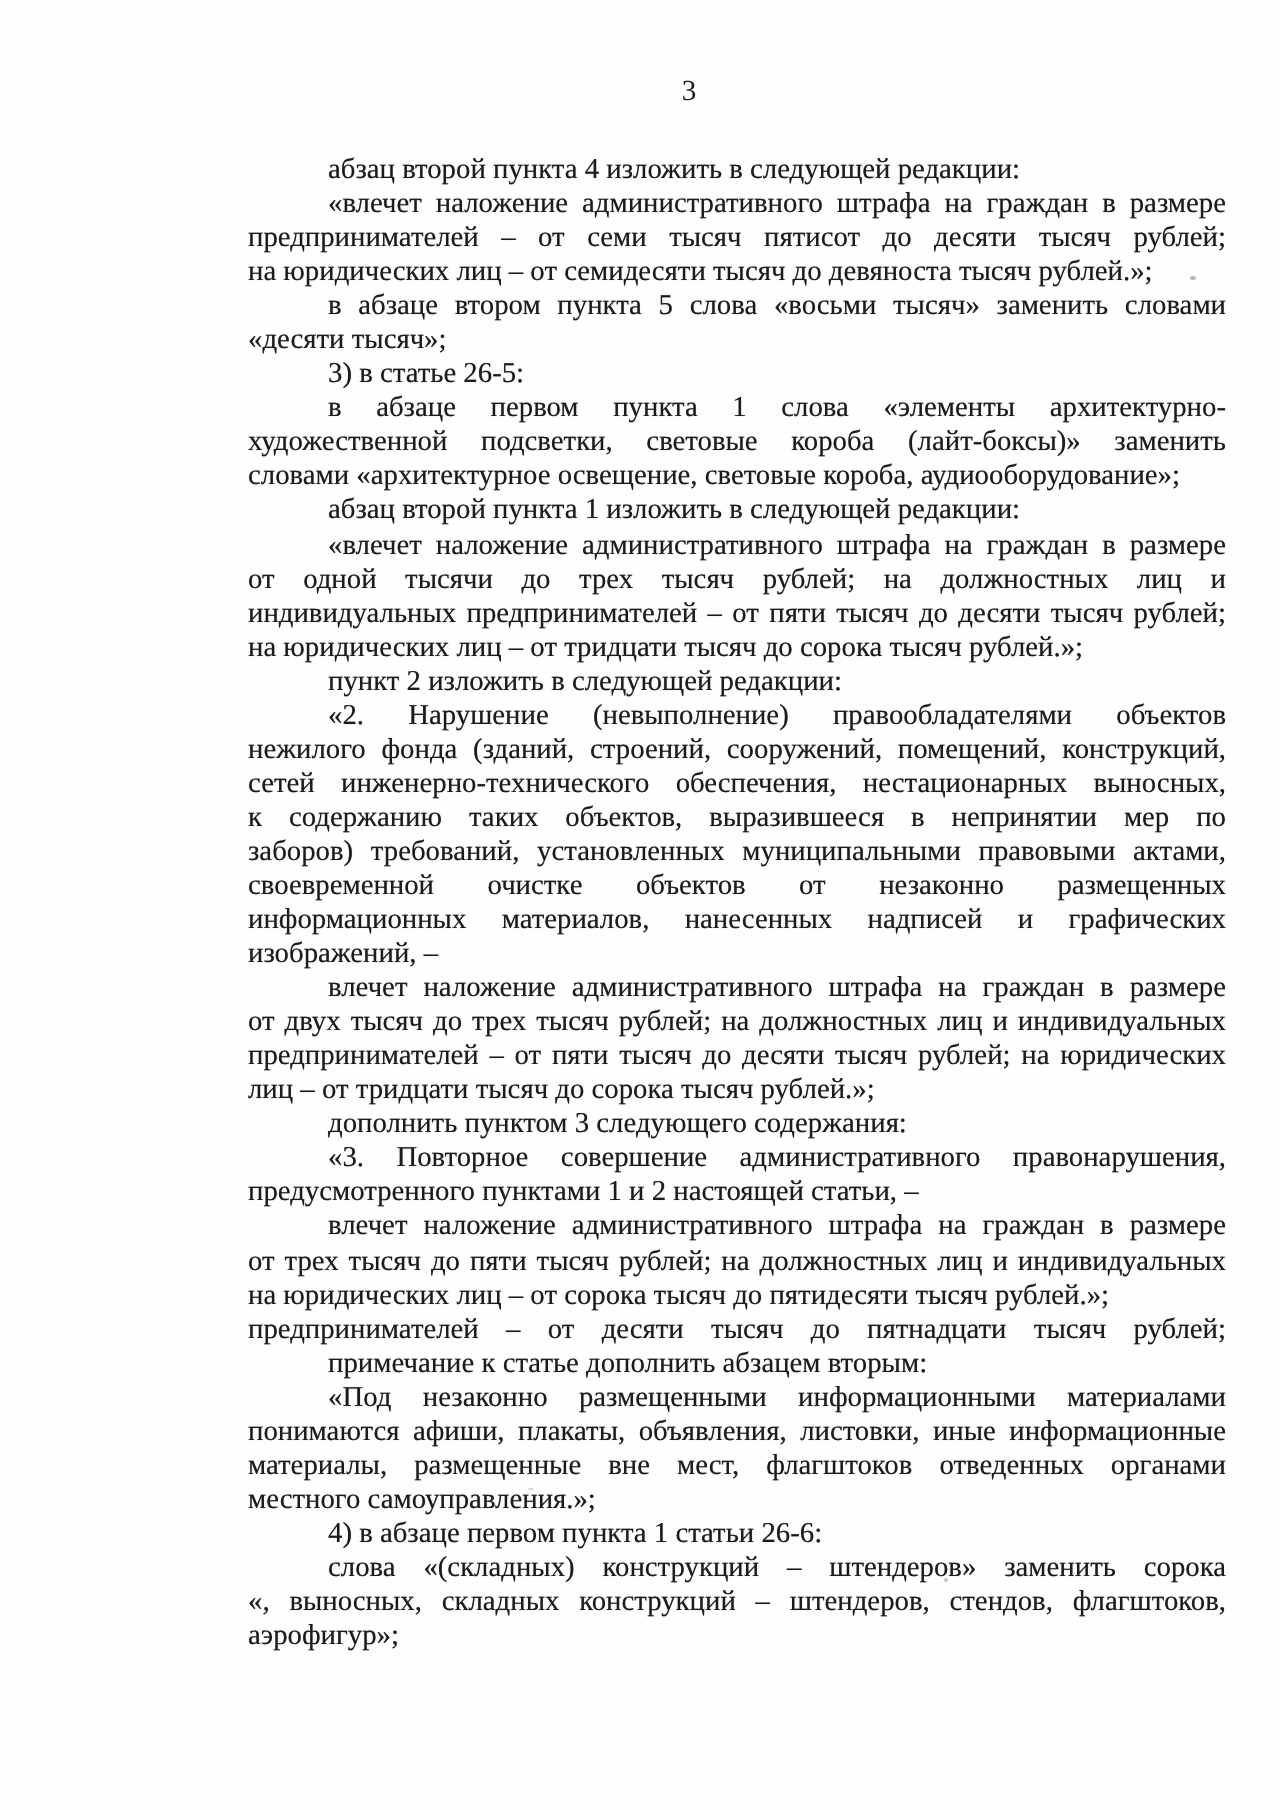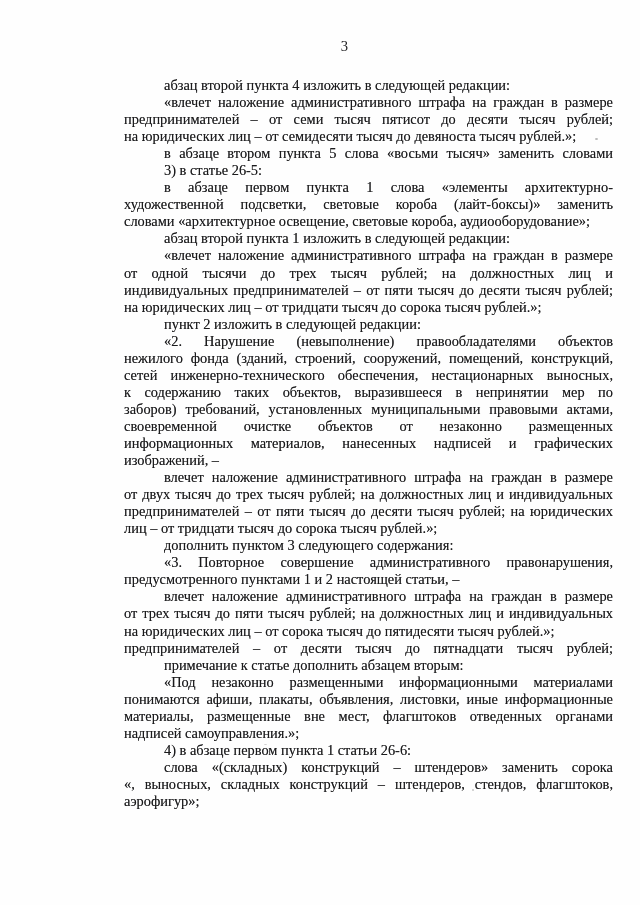--- a/index.html
+++ b/index.html
@@ -58,20 +58,21 @@
 
 <div class="page">
   <div class="page-number">3</div>
 
   <div class="doc-body">
       <div class="line first plain">абзац второй пункта 4 изложить в следующей редакции:</div>
       <div class="line first">«влечет наложение административного штрафа на граждан в размере</div>
       <div class="line">предпринимателей – от семи тысяч пятисот до десяти тысяч рублей;</div>
       <div class="line plain">на юридических лиц – от семидесяти тысяч до девяноста тысяч рублей.»;</div>
       <div class="line first">в абзаце втором пункта 5 слова «восьми тысяч» заменить словами</div>
+      <div class="line plain">«десяти тысяч»;</div>
       <div class="line first plain">3) в статье 26-5:</div>
       <div class="line first">в абзаце первом пункта 1 слова «элементы архитектурно-</div>
       <div class="line">художественной подсветки, световые короба (лайт-боксы)» заменить</div>
       <div class="line plain">словами «архитектурное освещение, световые короба, аудиооборудование»;</div>
       <div class="line first plain">абзац второй пункта 1 изложить в следующей редакции:</div>
       <div class="line first">«влечет наложение административного штрафа на граждан в размере</div>
       <div class="line">от одной тысячи до трех тысяч рублей; на должностных лиц и</div>
       <div class="line">индивидуальных предпринимателей – от пяти тысяч до десяти тысяч рублей;</div>
       <div class="line plain">на юридических лиц – от тридцати тысяч до сорока тысяч рублей.»;</div>
       <div class="line first plain">пункт 2 изложить в следующей редакции:</div>
@@ -91,21 +92,21 @@
       <div class="line first">«3. Повторное совершение административного правонарушения,</div>
       <div class="line plain">предусмотренного пунктами 1 и 2 настоящей статьи, –</div>
       <div class="line first">влечет наложение административного штрафа на граждан в размере</div>
       <div class="line">от трех тысяч до пяти тысяч рублей; на должностных лиц и индивидуальных</div>
       <div class="line plain">на юридических лиц – от сорока тысяч до пятидесяти тысяч рублей.»;</div>
       <div class="line">предпринимателей – от десяти тысяч до пятнадцати тысяч рублей;</div>
       <div class="line first plain">примечание к статье дополнить абзацем вторым:</div>
       <div class="line first">«Под незаконно размещенными информационными материалами</div>
       <div class="line">понимаются афиши, плакаты, объявления, листовки, иные информационные</div>
       <div class="line">материалы, размещенные вне мест, флагштоков отведенных органами</div>
-      <div class="line plain">надписей самоуправления.»;</div>
+      <div class="line plain">местного самоуправления.»;</div>
       <div class="line first plain">4) в абзаце первом пункта 1 статьи 26-6:</div>
       <div class="line first">слова «(складных) конструкций – штендеров» заменить сорока</div>
       <div class="line">«, выносных, складных конструкций – штендеров, стендов, флагштоков,</div>
       <div class="line plain">аэрофигур»;</div>
     </div>
 
   <div class="speck s1"></div>
   <div class="speck s2"></div>
   <div class="speck s3"></div>
 </div>

